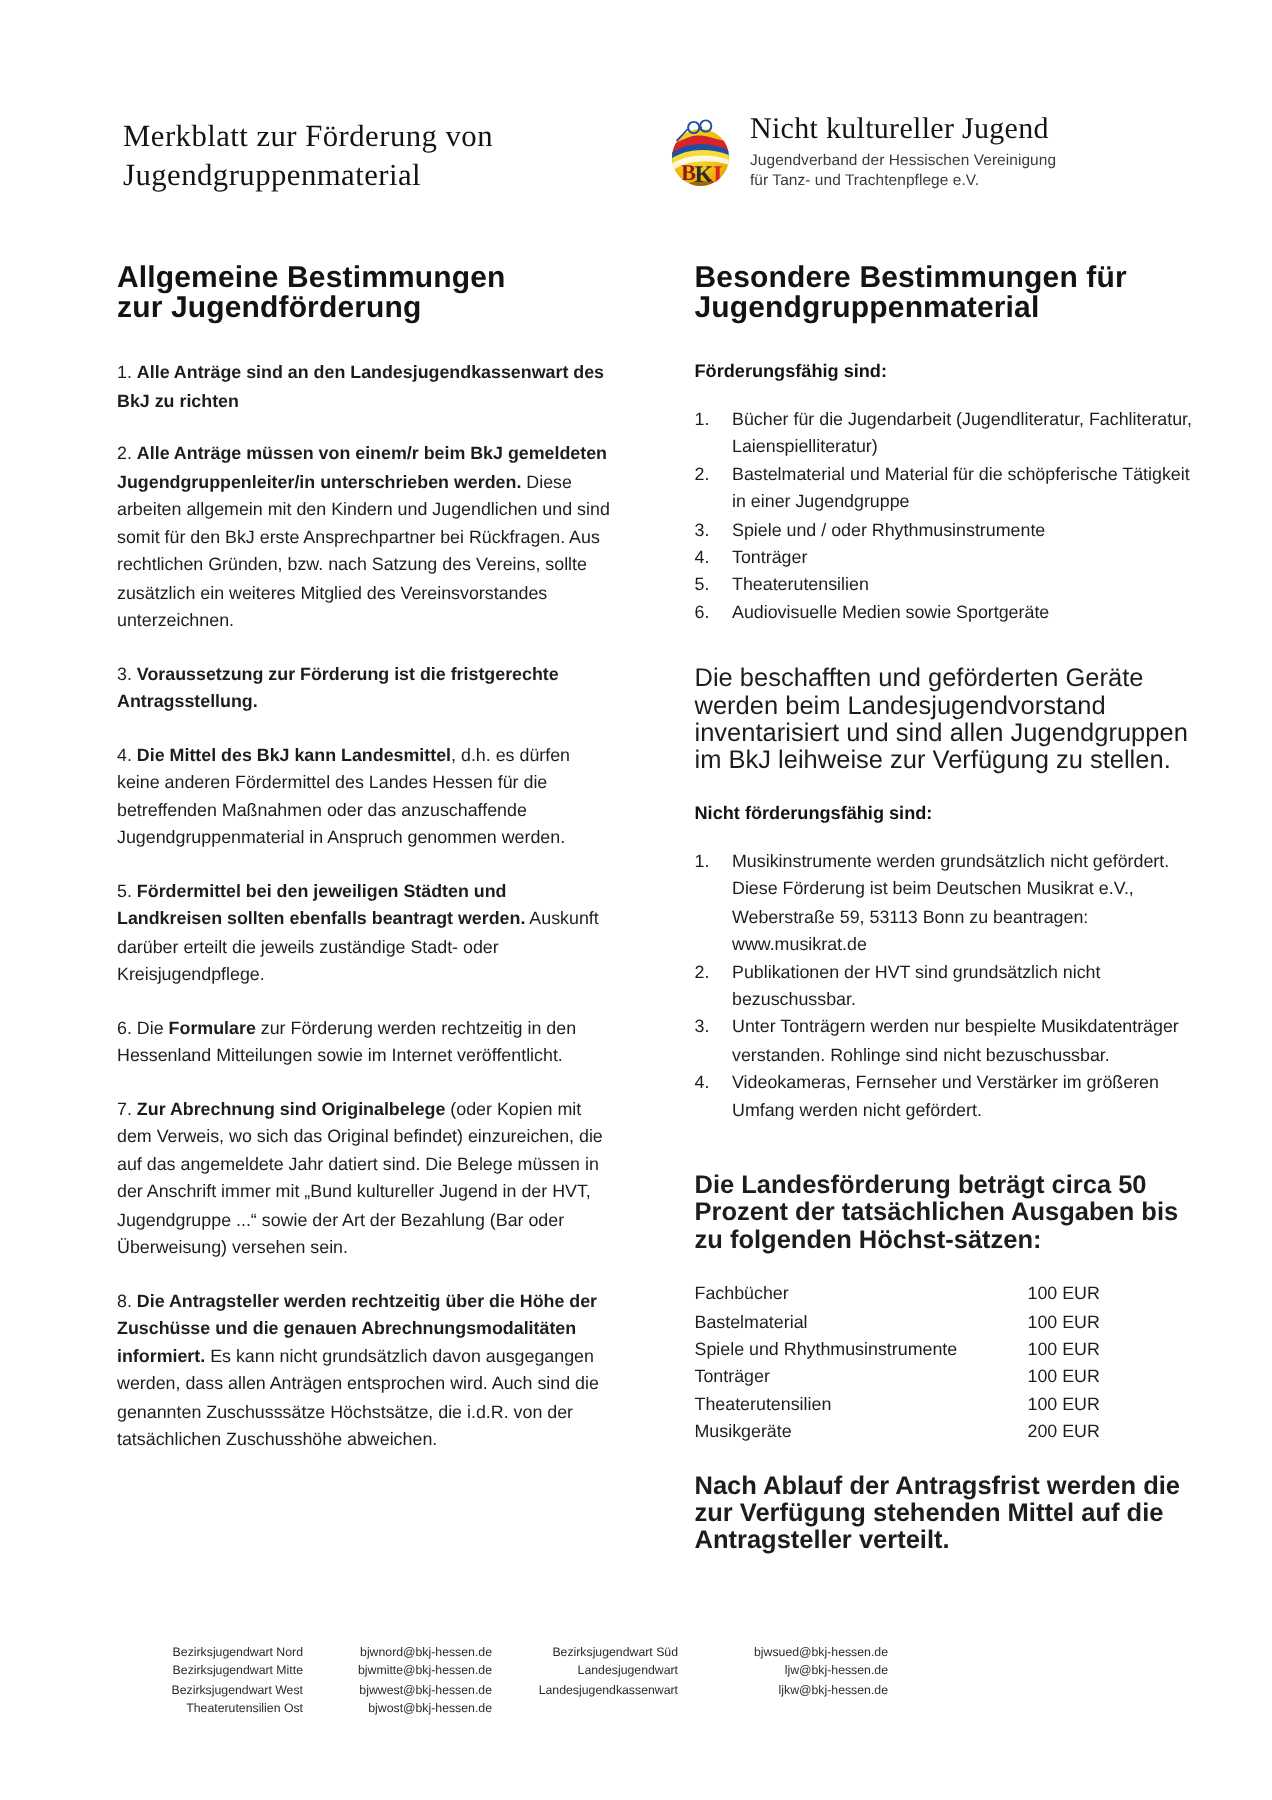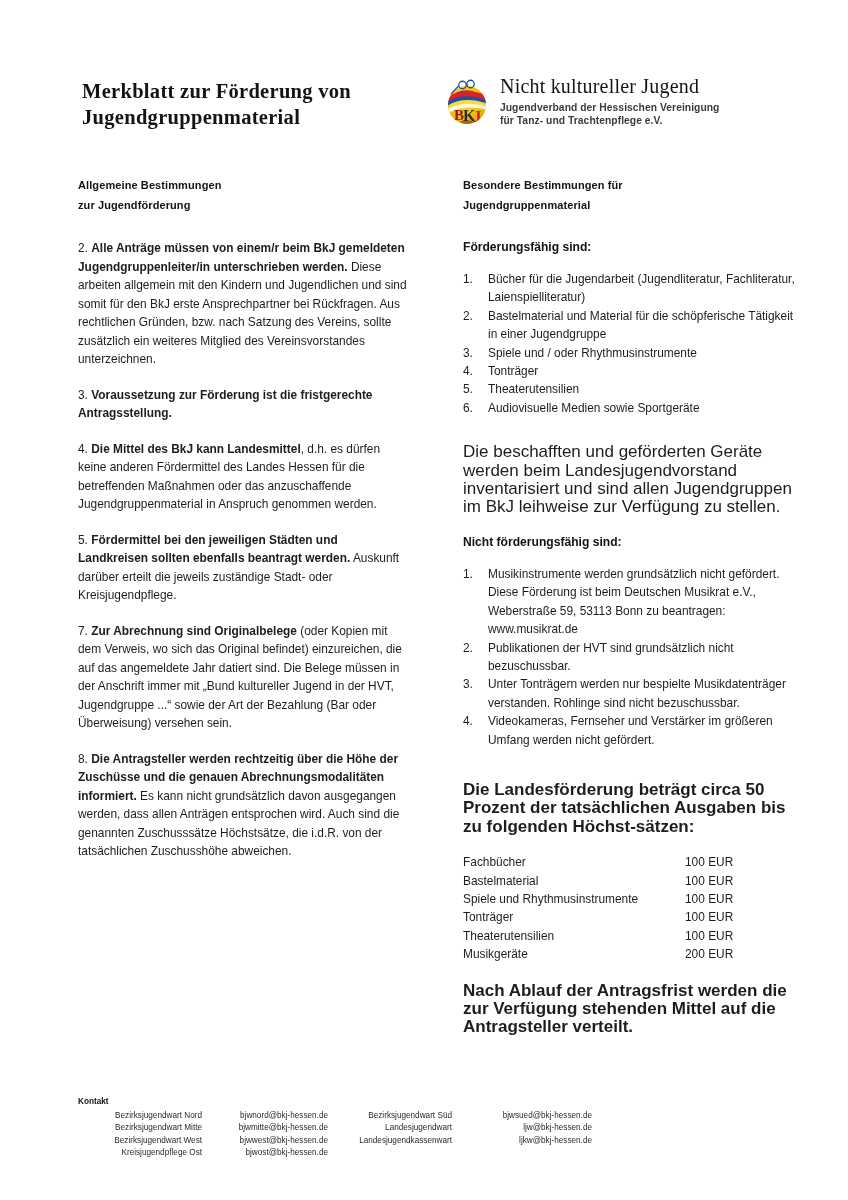--- a/index.html
+++ b/index.html
@@ -10,45 +10,45 @@
     color: #1a1a1a;
     -webkit-font-smoothing: antialiased;
   }
   .page { position: relative; width: 848px; height: 1200px; padding: 0; }
 
   
   .header { position: absolute; left: 0; top: 72px; width: 848px; height: 64px; }
   .doc-title {
     position: absolute; left: 82px; top: 6px; width: 360px;
     font-family: "Liberation Serif", serif;
-    font-size: 20.5px; line-height: 26px; font-weight: 700;
+    font-size: 20.5px; line-height: 26px; font-weight: 400;
     color: #141414; letter-spacing: 0.3px;
   }
   .doc-title .l2 { display: block; }
 
   .brand { position: absolute; left: 442px; top: 0; width: 400px; height: 64px; }
   .brand-logo { position: absolute; left: 0; top: 5px; width: 50px; height: 50px; }
   .brand-text { position: absolute; left: 58px; top: 2px; width: 340px; }
   .brand-name {
     font-family: "Liberation Serif", serif;
     font-size: 20px; line-height: 24px; font-weight: 400; color: #141414;
     letter-spacing: 0.2px;
   }
   .brand-sub {
-    font-size: 10.3px; line-height: 13.4px; font-weight: 700; color: #3b3b3b;
+    font-size: 10.3px; line-height: 13.4px; font-weight: 400; color: #3b3b3b;
     margin-top: 3px; letter-spacing: 0.05px;
   }
 
   
   .col { position: absolute; top: 176px; }
   .col-left  { left: 78px;  width: 332px; }
   .col-right { left: 463px; width: 340px; }
 
   .col-heading {
-    font-size: 11px; line-height: 19.5px; font-weight: 700;
+    font-size: 20px; line-height: 19.5px; font-weight: 700;
     color: #131313; letter-spacing: 0.1px; margin-bottom: 24px;
   }
 
   .sub-heading {
     font-size: 12.1px; line-height: 17px; font-weight: 700;
     color: #131313; margin: 0 0 14px 0;
   }
 
   
   .np { font-size: 11.9px; line-height: 18.5px; color: #1d1d1d; margin-bottom: 17px; }
@@ -155,20 +155,24 @@
     </div>
   </div>
 
   <div class="col col-left">
 
     <div class="col-heading">
       <div>Allgemeine Bestimmungen</div>
       <div>zur Jugendförderung</div>
     </div>
 
+    <div class="np">
+      <span class="num">1.</span>
+      <b>Alle Anträge sind an den Landesjugendkassenwart des BkJ zu richten</b><span></span>
+    </div>
 
     <div class="np">
       <span class="num">2.</span>
       <b>Alle Anträge müssen von einem/r beim BkJ gemeldeten Jugendgruppenleiter/in unterschrieben werden.</b><span> Diese arbeiten allgemein mit den Kindern und Jugendlichen und sind somit für den BkJ erste Ansprechpartner bei Rückfragen. Aus rechtlichen Gründen, bzw. nach Satzung des Vereins, sollte zusätzlich ein weiteres Mitglied des Vereinsvorstandes unterzeichnen.</span>
     </div>
 
     <div class="np">
       <span class="num">3.</span>
       <b>Voraussetzung zur Förderung ist die fristgerechte Antragsstellung.</b><span></span>
     </div>
@@ -176,20 +180,24 @@
     <div class="np">
       <span class="num">4.</span>
       <b>Die Mittel des BkJ kann Landesmittel</b><span>, d.h. es dürfen keine anderen Fördermittel des Landes Hessen für die betreffenden Maßnahmen oder das anzuschaffende Jugendgruppenmaterial in Anspruch genommen werden.</span>
     </div>
 
     <div class="np">
       <span class="num">5.</span>
       <b>Fördermittel bei den jeweiligen Städten und Landkreisen sollten ebenfalls beantragt werden.</b><span> Auskunft darüber erteilt die jeweils zuständige Stadt- oder Kreisjugendpflege.</span>
     </div>
 
+    <div class="np">
+      <span class="num">6.</span>
+      <span>Die </span><b>Formulare</b><span> zur Förderung werden rechtzeitig in den Hessenland Mitteilungen sowie im Internet veröffentlicht.</span>
+    </div>
 
     <div class="np">
       <span class="num">7.</span>
       <b>Zur Abrechnung sind Originalbelege</b><span> (oder Kopien mit dem Verweis, wo sich das Original befindet) einzureichen, die auf das angemeldete Jahr datiert sind. Die Belege müssen in der Anschrift immer mit „Bund kultureller Jugend in der HVT, Jugendgruppe ...“ sowie der Art der Bezahlung (Bar oder Überweisung) versehen sein.</span>
     </div>
 
     <div class="np">
       <span class="num">8.</span>
       <b>Die Antragsteller werden rechtzeitig über die Höhe der Zuschüsse und die genauen Abrechnungsmodalitäten informiert.</b><span> Es kann nicht grundsätzlich davon ausgegangen werden, dass allen Anträgen entsprochen wird. Auch sind die genannten Zuschusssätze Höchstsätze, die i.d.R. von der tatsächlichen Zuschusshöhe abweichen.</span>
     </div>
@@ -288,21 +296,20 @@
           <td class="value">200 EUR</td>
         </tr>
       </tbody>
     </table>
 
     <div class="para bold">Nach Ablauf der Antragsfrist werden die zur Verfügung stehenden Mittel auf die Antragsteller verteilt.</div>
 
   </div>
 
   <div class="footer">
-    <div class="footer-title">Kontakt</div>
     <table class="contacts">
       <tbody>
         <tr>
           <td class="c-role">Bezirksjugendwart Nord</td>
           <td class="c-mail">bjwnord@bkj-hessen.de</td>
           <td class="c-role2">Bezirksjugendwart Süd</td>
           <td class="c-mail2">bjwsued@bkj-hessen.de</td>
         </tr>
         <tr>
           <td class="c-role">Bezirksjugendwart Mitte</td>
@@ -310,21 +317,21 @@
           <td class="c-role2">Landesjugendwart</td>
           <td class="c-mail2">ljw@bkj-hessen.de</td>
         </tr>
         <tr>
           <td class="c-role">Bezirksjugendwart West</td>
           <td class="c-mail">bjwwest@bkj-hessen.de</td>
           <td class="c-role2">Landesjugendkassenwart</td>
           <td class="c-mail2">ljkw@bkj-hessen.de</td>
         </tr>
         <tr>
-          <td class="c-role">Kreisjugendpflege Ost</td>
+          <td class="c-role">Theaterutensilien Ost</td>
           <td class="c-mail">bjwost@bkj-hessen.de</td>
           <td class="c-role2"></td>
           <td class="c-mail2"></td>
         </tr>
       </tbody>
     </table>
   </div>
 
 </div>
 

